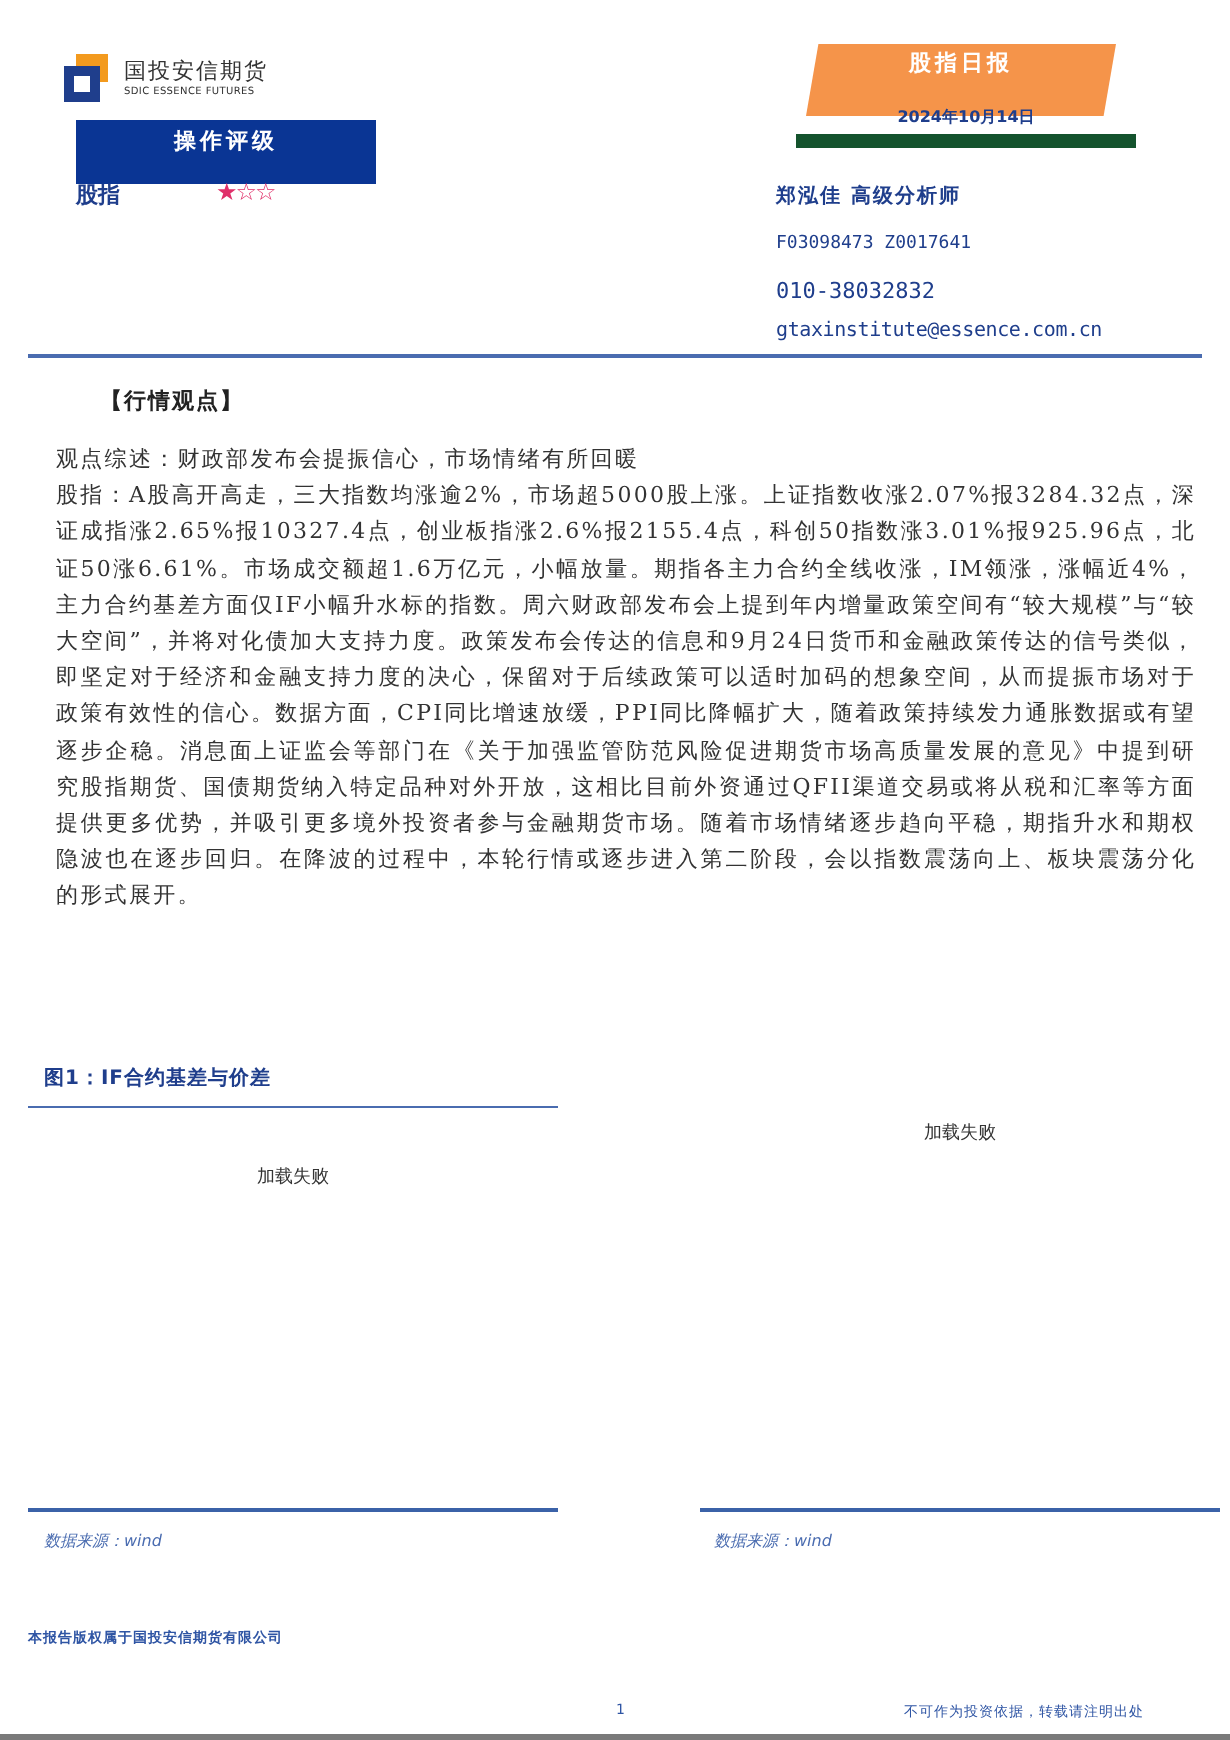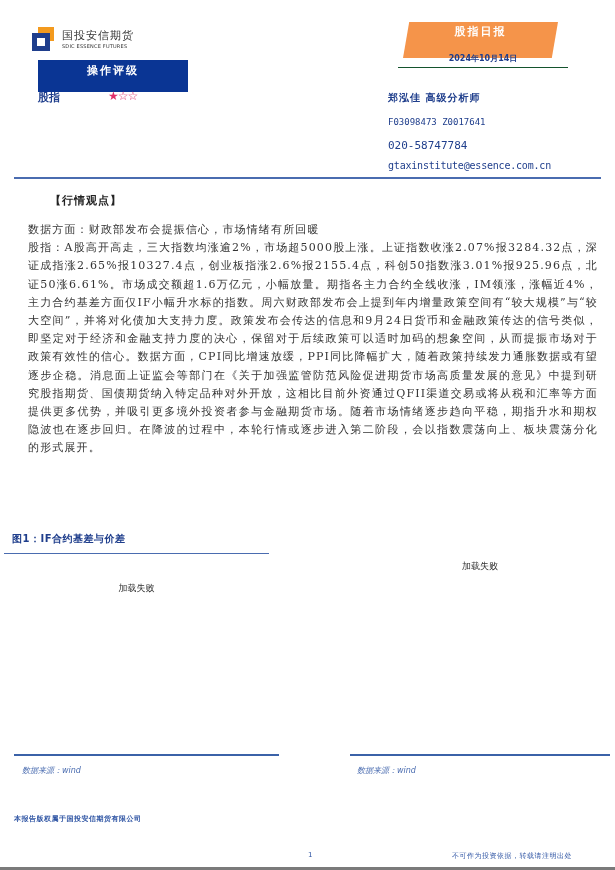--- a/index.html
+++ b/index.html
@@ -13,36 +13,36 @@
   .logo-mark .sq-white { position: absolute; left: 5px; top: 11px; width: 8px; height: 8px; background: #fff; }
   .logo-cn { position: absolute; left: 30px; top: 3px; font-size: 11px; color: #333; letter-spacing: 1px; white-space: nowrap; }
   .logo-en { position: absolute; left: 30px; top: 18px; font-size: 5px; color: #333; white-space: nowrap; letter-spacing: 0.2px; }
 
   .rating-bar { position: absolute; left: 38px; top: 60px; width: 150px; height: 32px; background: #0a3594; color: #fff; font-size: 11px; font-weight: bold; text-align: center; line-height: 21px; letter-spacing: 2px; }
   .rating-row { position: absolute; left: 38px; top: 90px; width: 200px; height: 16px; }
   .rating-label { position: absolute; left: 0; top: 0; font-size: 11px; font-weight: bold; color: #1f3e8c; }
   .rating-stars { position: absolute; left: 70px; top: -1px; font-size: 12px; color: #e0306a; letter-spacing: -1px; }
 
   .report-type { position: absolute; left: 403px; top: 22px; width: 155px; height: 36px; background: #f5944a; color: #fff; font-size: 11px; font-weight: bold; text-align: center; line-height: 20px; letter-spacing: 2px; clip-path: polygon(4% 0, 100% 0, 96% 100%, 0 100%); }
-  .report-date { position: absolute; left: 398px; top: 53px; width: 170px; text-align: center; font-size: 8px; font-weight: bold; color: #1f3e8c; padding-bottom: 3px; border-bottom: 1px solid #14532d; }
+  .report-date { position: absolute; left: 398px; top: 53px; width: 170px; text-align: center; font-size: 8px; font-weight: bold; color: #1f3e8c; padding-bottom: 3px; border-bottom: 7px solid #14532d; }
 
   .analyst { position: absolute; left: 388px; top: 91px; font-size: 10px; font-weight: bold; color: #1f3e8c; letter-spacing: 1px; }
   .license { position: absolute; left: 388px; top: 117px; font-size: 9px; color: #1f3e8c; font-family: "DejaVu Sans Mono", monospace; }
   .phone { position: absolute; left: 388px; top: 139px; font-size: 11px; color: #1f3e8c; font-family: "DejaVu Sans Mono", monospace; }
   .email { position: absolute; left: 388px; top: 160px; font-size: 10px; color: #1f3e8c; font-family: "DejaVu Sans Mono", monospace; letter-spacing: -0.2px; }
 
   .header-rule { position: absolute; left: 14px; top: 177px; width: 587px; height: 2px; background: #4a6cb0; }
 
   .section-heading { position: absolute; left: 50px; top: 193px; font-size: 11px; font-weight: bold; color: #222; letter-spacing: 1px; }
 
   .body-text { position: absolute; left: 28px; top: 221px; width: 570px; font-size: 11px; line-height: 18.2px; color: #333; letter-spacing: 1.15px; text-align: justify; font-family: "DejaVu Serif", serif; }
   .body-text p { margin: 0; }
 
   .fig { position: absolute; top: 532px; width: 265px; }
-  .fig-left { left: 4px; }
+  .fig-left { left: 14px; }
   .fig-right { left: 350px; width: 260px; }
   .fig-title { font-size: 10px; font-weight: bold; color: #1f3e8c; padding-bottom: 7px; padding-left: 8px; border-bottom: 1px solid #4a6cb0; letter-spacing: 0.5px; }
   .fig-fail { text-align: center; margin-top: 28px; font-size: 9px; color: #333; font-family: "DejaVu Serif", serif; }
   .fig-bottom-rule { position: absolute; top: 754px; height: 2px; background: #3b62a8; }
   .fig-source { position: absolute; top: 765px; font-size: 8px; color: #4a6cb0; font-style: italic; }
 
   .footer-left { position: absolute; left: 14px; top: 814px; font-size: 7px; color: #2f55a4; letter-spacing: 0.5px; font-weight: bold; }
   .footer-page { position: absolute; left: 308px; top: 851px; font-size: 7px; color: #2f55a4; }
   .footer-right { position: absolute; left: 452px; top: 851px; font-size: 7px; color: #2f55a4; letter-spacing: 0.5px; }
   .footer-rule { position: absolute; left: 0; top: 867px; width: 615px; height: 3px; background: #7a7a7a; }
@@ -64,28 +64,28 @@
 <div class="rating-row">
   <span class="rating-label">股指</span>
   <span class="rating-stars">★☆☆</span>
 </div>
 
 <div class="report-type">股指日报</div>
 <div class="report-date">2024年10月14日</div>
 
 <div class="analyst">郑泓佳 高级分析师</div>
 <div class="license">F03098473 Z0017641</div>
-<div class="phone">020-58747784</div>
+<div class="phone">010-38032832</div>
 <div class="email">gtaxinstitute@essence.com.cn</div>
 
 <div class="header-rule"></div>
 
 <div class="section-heading">【行情观点】</div>
 <div class="body-text">
-  <p>数据方面：财政部发布会提振信心，市场情绪有所回暖</p>
+  <p>观点综述：财政部发布会提振信心，市场情绪有所回暖</p>
   <p>股指：A股高开高走，三大指数均涨逾2%，市场超5000股上涨。上证指数收涨2.07%报3284.32点，深证成指涨2.65%报10327.4点，创业板指涨2.6%报2155.4点，科创50指数涨3.01%报925.96点，北证50涨6.61%。市场成交额超1.6万亿元，小幅放量。期指各主力合约全线收涨，IM领涨，涨幅近4%，主力合约基差方面仅IF小幅升水标的指数。周六财政部发布会上提到年内增量政策空间有“较大规模”与“较大空间”，并将对化债加大支持力度。政策发布会传达的信息和9月24日货币和金融政策传达的信号类似，即坚定对于经济和金融支持力度的决心，保留对于后续政策可以适时加码的想象空间，从而提振市场对于政策有效性的信心。数据方面，CPI同比增速放缓，PPI同比降幅扩大，随着政策持续发力通胀数据或有望逐步企稳。消息面上证监会等部门在《关于加强监管防范风险促进期货市场高质量发展的意见》中提到研究股指期货、国债期货纳入特定品种对外开放，这相比目前外资通过QFII渠道交易或将从税和汇率等方面提供更多优势，并吸引更多境外投资者参与金融期货市场。随着市场情绪逐步趋向平稳，期指升水和期权隐波也在逐步回归。在降波的过程中，本轮行情或逐步进入第二阶段，会以指数震荡向上、板块震荡分化的形式展开。</p>
 </div>
 
 <div class="fig fig-left">
   <div class="fig-title">图1：IF合约基差与价差</div>
   <div class="fig-fail">加载失败</div>
 </div>
 <div class="fig fig-right">
   <div class="fig-fail">加载失败</div>
 </div>

